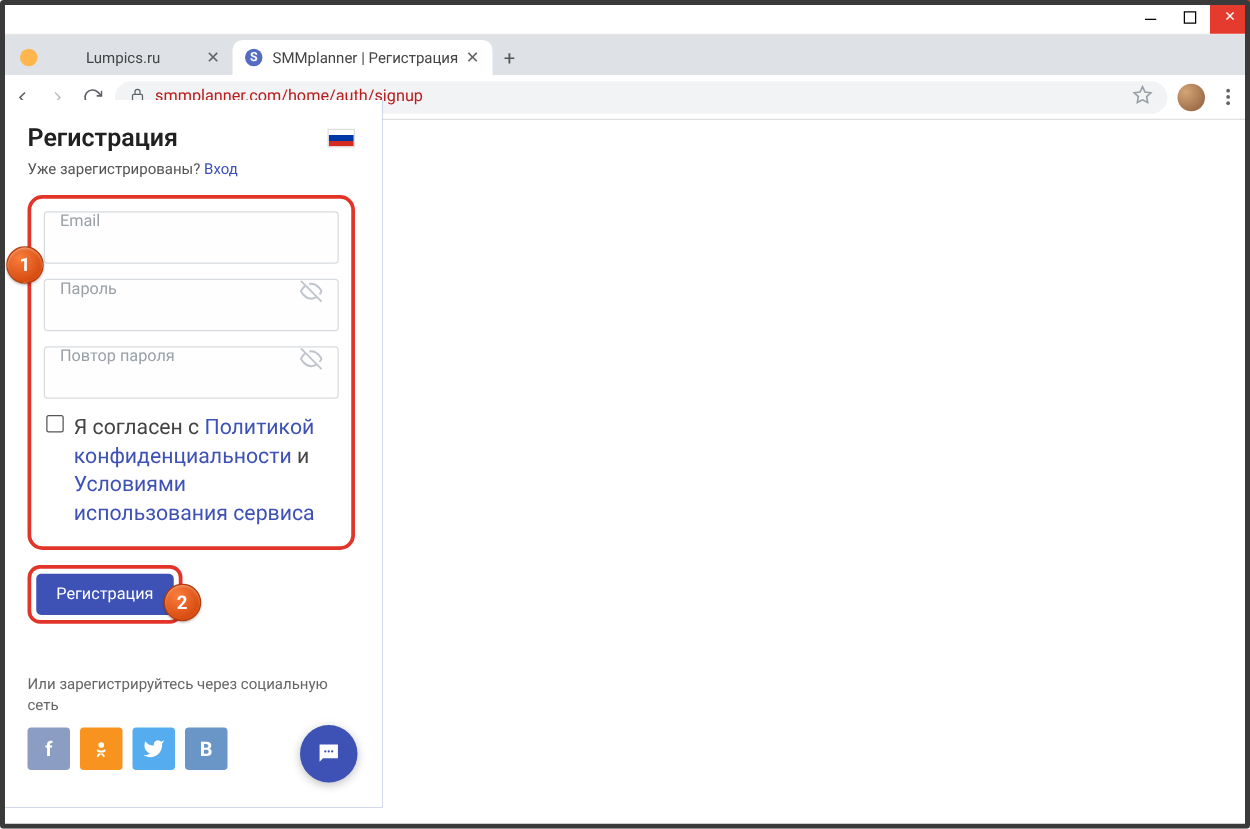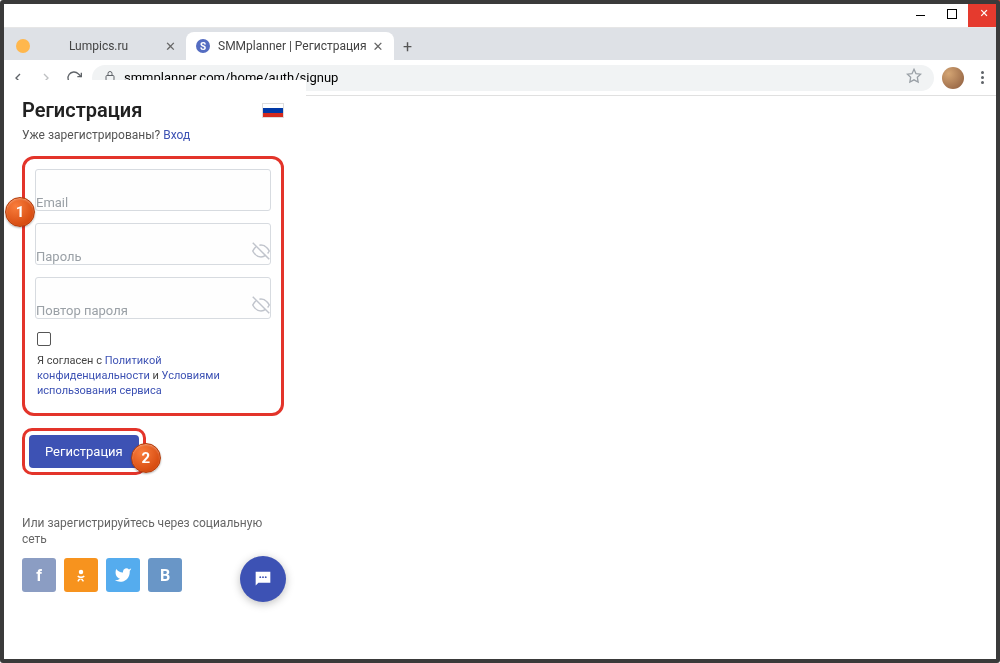--- a/index.html
+++ b/index.html
@@ -23,21 +23,21 @@
 .tab-favicon.smm { background: #546cc1; color: #fff; font-weight: bold; }
 .tab-title { flex: 1; white-space: nowrap; overflow: hidden; text-overflow: ellipsis; }
 .tab-close { color: #666; font-size: 13px; margin-left: 6px; }
 .newtab { width: 28px; height: 28px; display: flex; align-items: center; justify-content: center; color: #555; font-size: 16px; }
 
 
 .addrbar { height: 36px; background: #fff; border-bottom: 1px solid #e0e0e0; display: flex; align-items: center; padding: 0 8px; gap: 8px; }
 .nav-icon { width: 20px; height: 20px; display: flex; align-items: center; justify-content: center; color: #5f6368; }
 .omnibox { flex: 1; height: 26px; background: #f1f3f4; border-radius: 13px; display: flex; align-items: center; padding: 0 12px; font-size: 13px; color: #5f6368; gap: 8px; }
 .lock { color: #5f6368; }
-.url { color: #000000; }
+.url { color: #b91c1c; }
 .omni-right { margin-left: auto; display: flex; align-items: center; gap: 6px; }
 .avatar { width: 22px; height: 22px; border-radius: 50%; background: radial-gradient(circle at 30% 30%, #d4a574, #8b5a3c); }
 .menu-dots { width: 20px; display: flex; flex-direction: column; align-items: center; gap: 2px; }
 .menu-dots span { width: 3px; height: 3px; background: #5f6368; border-radius: 50%; }
 
 
 .viewport { position: absolute; top: 80px; left: 10; right: 10; bottom: 10; background: #4f60b3; display: flex; justify-content: center; }
 
 
 .card { width: 306px; background: #fff; padding: 18px 22px 30px 22px; position: relative; }
@@ -49,28 +49,28 @@
 
 
 .frame-1 { border: 3px solid #e3342a; border-radius: 12px; padding: 10px 10px 14px 10px; margin-bottom: 12px; position: relative; }
 .frame-2 { border: 3px solid #e3342a; border-radius: 10px; padding: 4px; display: inline-block; position: relative; }
 
 .badge { position: absolute; width: 30px; height: 30px; border-radius: 50%; background: radial-gradient(circle at 35% 30%, #f97d3c, #d84d12 70%); color: #fff; font-weight: bold; display: flex; align-items: center; justify-content: center; font-size: 15px; border: 1px solid #b33c0a; box-shadow: 0 1px 2px rgba(0,0,0,.3), inset 0 1px 2px rgba(255,255,255,.4); }
 .badge-1 { left: -20px; top: 38px; }
 .badge-2 { right: -18px; top: 12px; }
 
 
-.field { width: 100%; height: 42px; border: 1px solid #d7dbe0; border-radius: 3px; margin-bottom: 12px; display: flex; align-items: flex-end; padding: 0 0; background: #fefefe; }
+.field { width: 100%; height: 42px; border: 1px solid #d7dbe0; border-radius: 3px; margin-bottom: 12px; display: flex; align-items: flex-start; padding: 0 12px; background: #fefefe; }
 .field:last-of-type { margin-bottom: 10px; }
 .field input { border: none; outline: none; flex: 1; font-size: 13px; color: #333; background: transparent; }
 .field input::placeholder { color: #9aa0a6; }
 .eye { color: #c0c4cc; }
 
 
-.consent { display: flex; gap: 8px; font-size: 11px; line-height: 1.35; color: #444; padding: 0 2px; flex-direction: column; }
+.consent { display: flex; gap: 8px; font-size: 17px; line-height: 1.35; color: #444; padding: 0 2px; }
 .consent .chk { width: 14px; height: 14px; border: 1.5px solid #555; border-radius: 2px; flex-shrink: 0; margin-top: 1px; }
 .consent a { color: #3d52b4; text-decoration: none; }
 
 
 .submit { background: #3d52b4; color: #fff; border: none; padding: 9px 16px; border-radius: 4px; font-size: 13px; cursor: pointer; }
 
 
 .social-text { font-size: 12px; color: #666; margin-top: 40px; margin-bottom: 10px; line-height: 1.4; }
 .social-row { display: flex; gap: 8px; }
 .soc { width: 34px; height: 34px; border-radius: 3px; display: flex; align-items: center; justify-content: center; color: #fff; font-weight: bold; font-size: 16px; }

